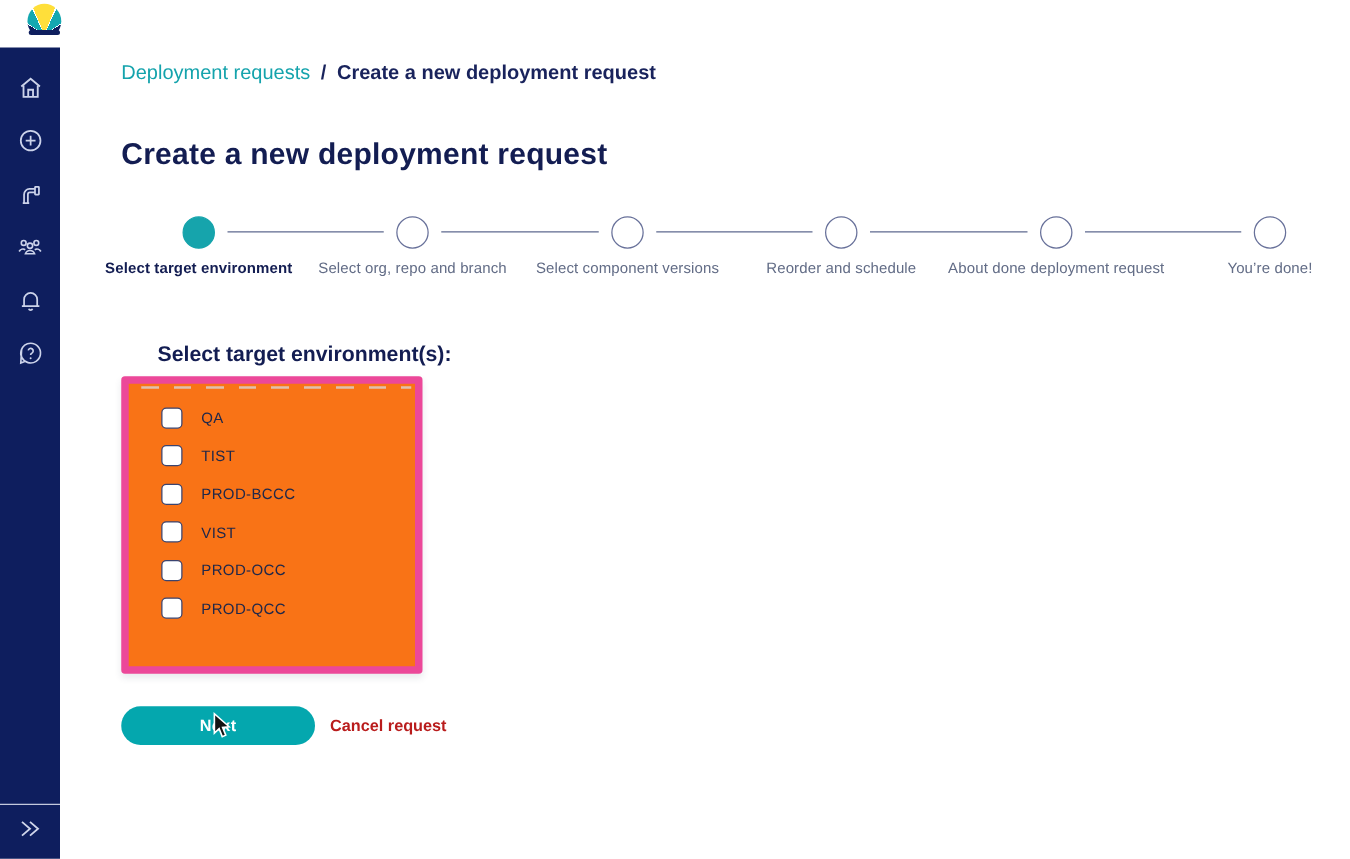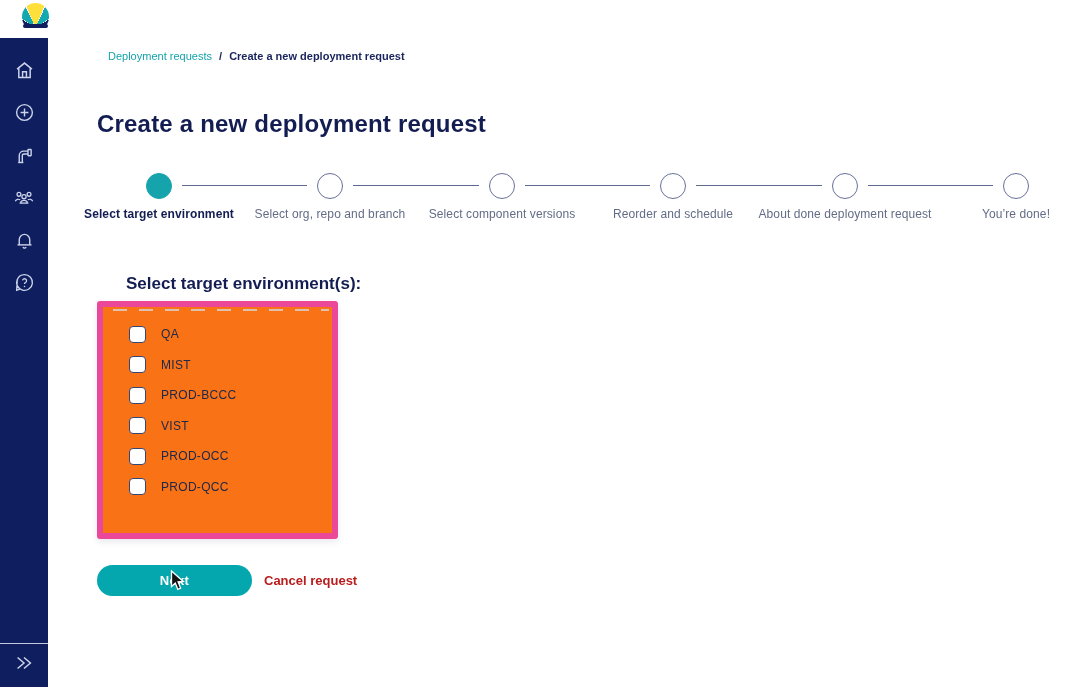--- a/index.html
+++ b/index.html
@@ -25,21 +25,21 @@
 
   
   .sidebar { position:absolute; left:0; top:38px; width:48px; height:649px; background:#0e1e5e; }
   .sidebar-nav { padding-top:11px; display:flex; flex-direction:column; }
   .sidebar-item { width:48px; height:42.5px; display:flex; align-items:center; justify-content:center; color:#ccd3ea; cursor:pointer; }
   .sidebar-item svg { display:block; }
   .sidebar-divider { position:absolute; left:0; width:48px; top:605px; height:1px; background:#c3c9de; }
   .sidebar-expand { position:absolute; left:0; bottom:8px; width:48px; height:28px; display:flex; align-items:center; justify-content:center; color:#cfd5ea; cursor:pointer; }
 
   
-  .breadcrumb { position:absolute; left:108px; top:50px; font-size:11px; color:#19235c; }
+  .breadcrumb { position:absolute; left:97px; top:50px; font-size:16px; color:#19235c; }
   .breadcrumb .parent { color:#14a3ac; text-decoration:none; cursor:pointer; }
   .breadcrumb .sep { font-weight:700; margin:0 4px; color:#19235c; }
   .breadcrumb .current { font-weight:700; color:#19235c; }
   .page-title { position:absolute; left:97px; top:110px; margin:0; font-size:24px; font-weight:700; color:#131d52; letter-spacing:.2px; }
 
   
   .stepper { position:absolute; left:0; top:173px; width:980px; height:60px; }
   .step { position:absolute; top:0; width:0; }
   .step .circle {
     position:absolute; left:-13px; top:0; width:26px; height:26px; box-sizing:border-box;
@@ -210,21 +210,21 @@
 
 <div class="env-panel">
   <div class="cutoff-row"></div>
   <div class="env-list">
       <div class="env-row">
     <span class="env-checkbox"></span>
     <span class="env-label">QA</span>
   </div>
       <div class="env-row">
     <span class="env-checkbox"></span>
-    <span class="env-label">MIST</span>
+    <span class="env-label">TIST</span>
   </div>
       <div class="env-row">
     <span class="env-checkbox"></span>
     <span class="env-label">PROD-BCCC</span>
   </div>
       <div class="env-row">
     <span class="env-checkbox"></span>
     <span class="env-label">VIST</span>
   </div>
       <div class="env-row">

